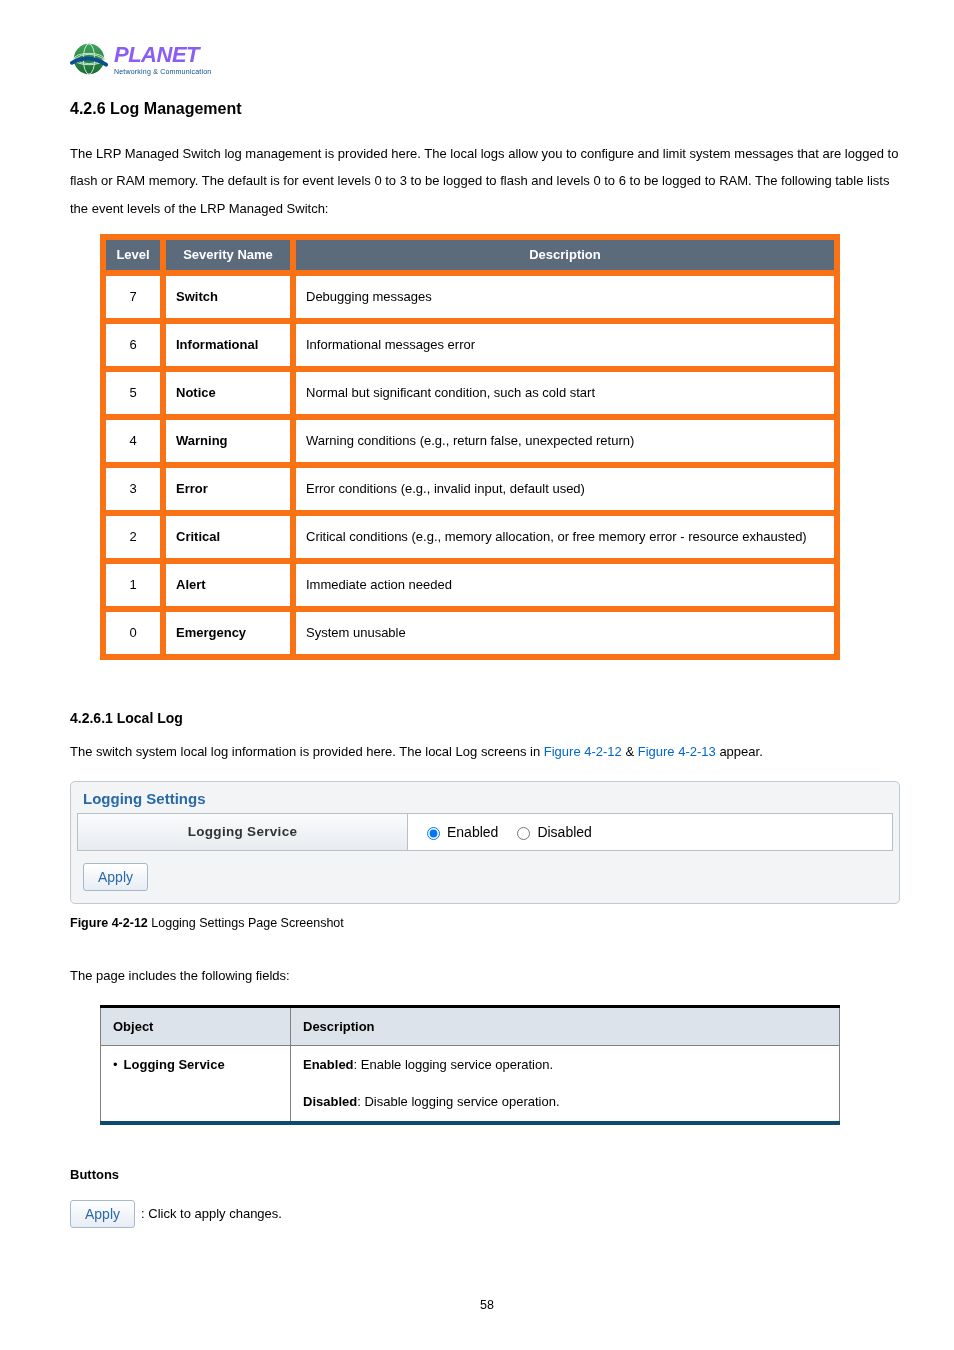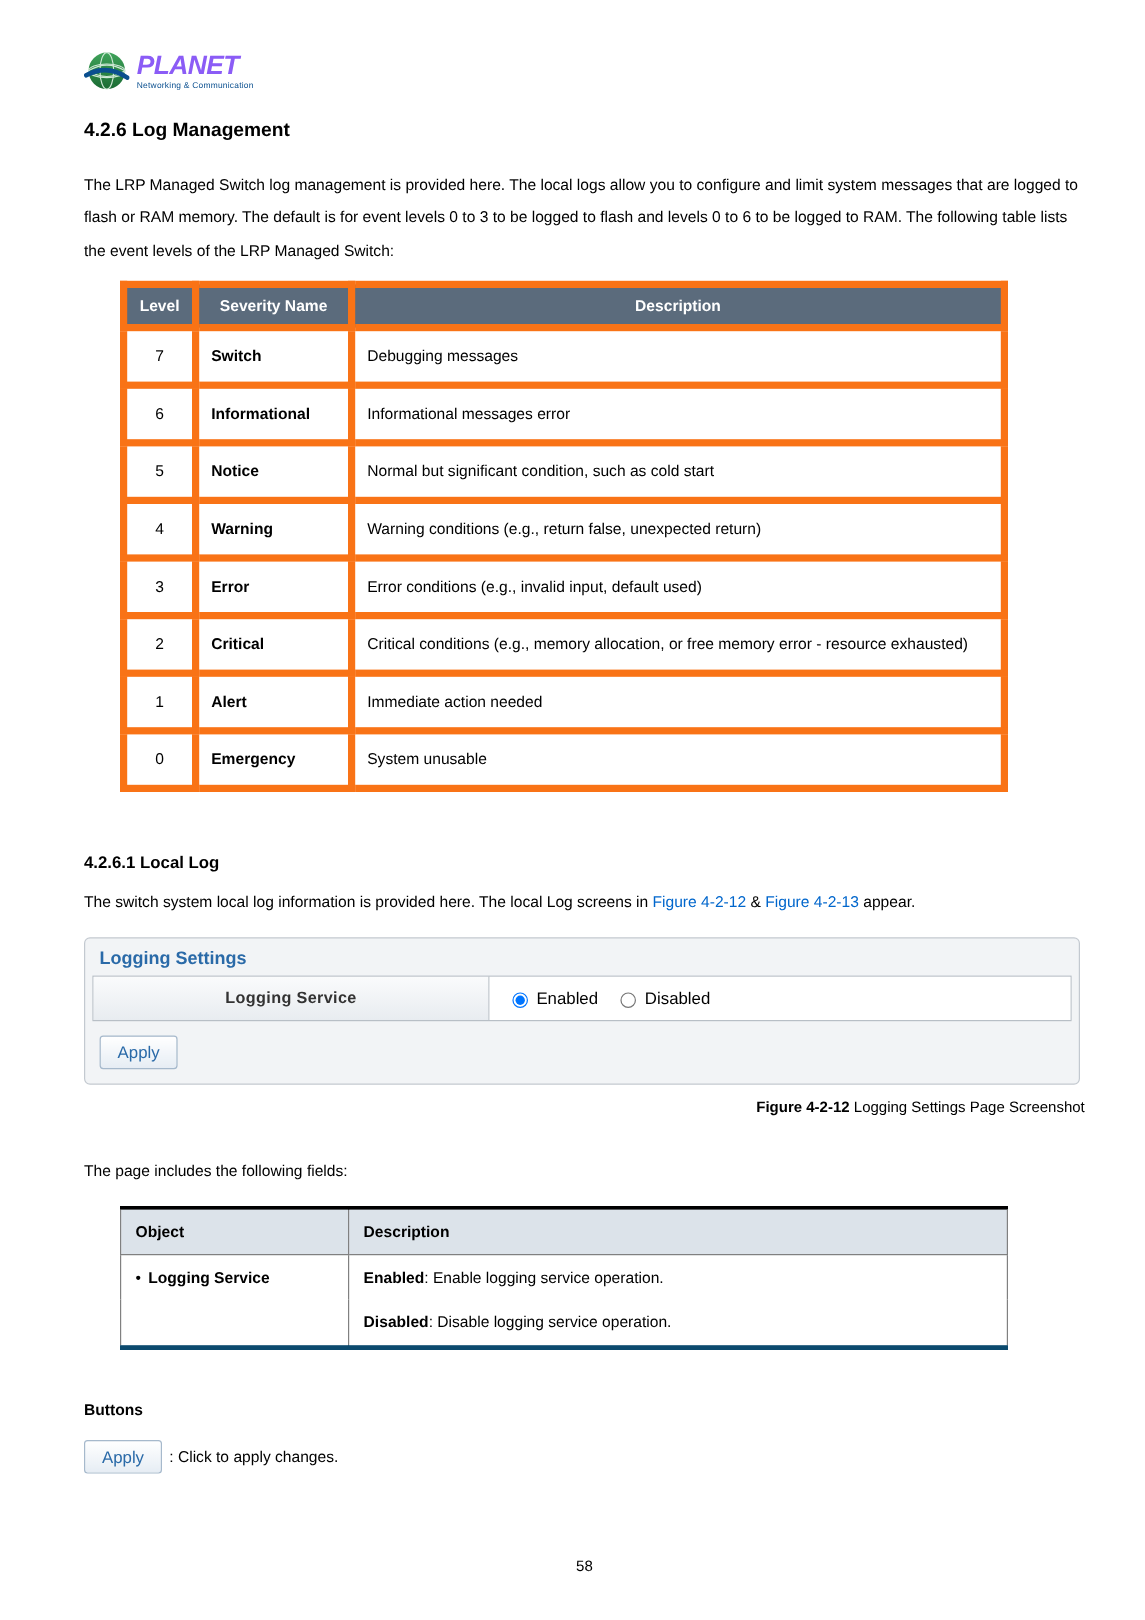--- a/index.html
+++ b/index.html
@@ -147,21 +147,21 @@
     border: 1px solid #a6b9cc;
     border-radius: 3px;
     color: #2a6aa8;
     font-weight: normal;
     font-size: 14px;
     background: linear-gradient(#ffffff,#e6edf4);
     cursor: pointer;
   }
 
   .figure-caption {
-    text-align: right;
+    text-align: left;
     margin: 12px 0 36px 0;
     font-size: 12.5px;
   }
   .figure-caption b { font-weight: bold; }
 
   .buttons-heading { font-weight: bold; margin: 42px 0 18px 0; }
   .inline-apply { display:flex; align-items:center; gap:6px; }
   .inline-apply .apply-btn { margin-right:0; }
 
   .page-number { text-align:center; margin-top: 70px; font-size: 12.5px; }

